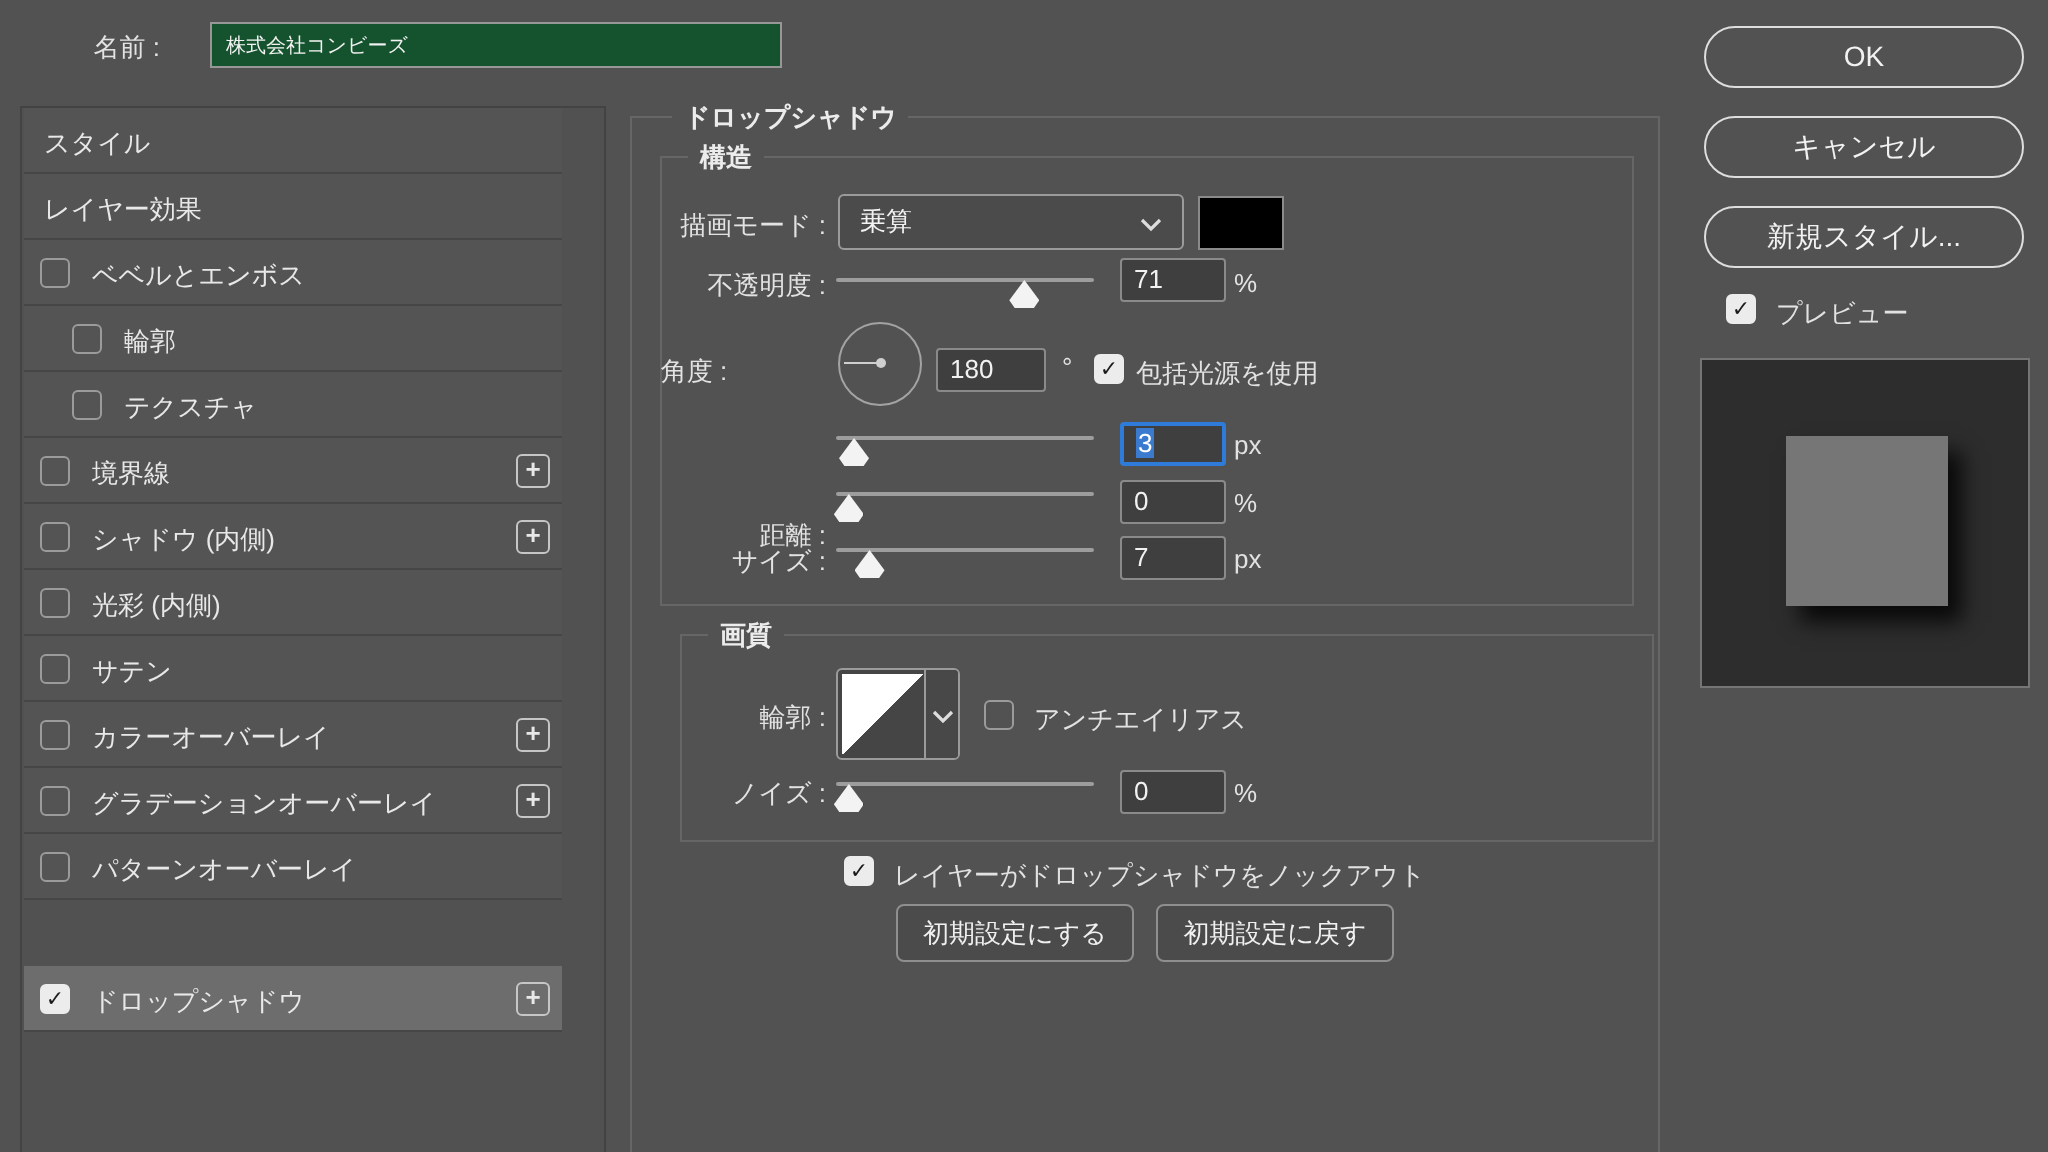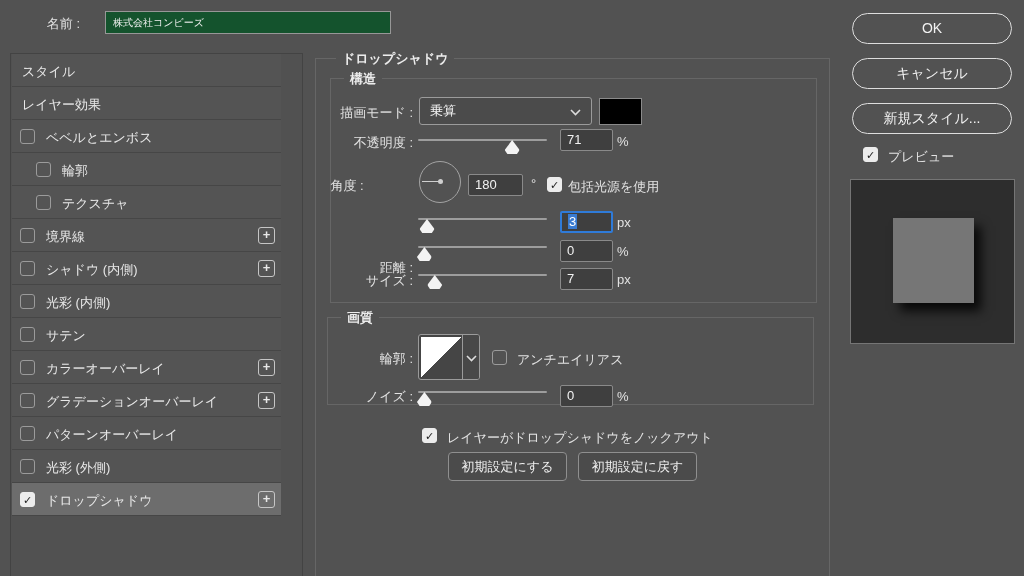--- a/index.html
+++ b/index.html
@@ -173,24 +173,20 @@
       </div>
     <div class="srow" style="top:330px">
         <span class="cb" style="left:8px"></span>
         <span class="slabel" style="left:34px">グラデーションオーバーレイ</span>
         <span class="plus">+</span>
       </div>
     <div class="srow" style="top:363px">
         <span class="cb" style="left:8px"></span>
         <span class="slabel" style="left:34px">パターンオーバーレイ</span>
       </div>
-    <div class="srow" style="top:396px">
-        <span class="cb" style="left:8px"></span>
-        <span class="slabel" style="left:34px">光彩 (外側)</span>
-      </div>
     <div class="srow sel" style="top:429px">
         <span class="cb on" style="left:8px">✓</span>
         <span class="slabel" style="left:34px">ドロップシャドウ</span>
         <span class="plus">+</span>
       </div>
   </div>
 
   <div class="fset" style="left:315px; top:58px; width:515px; height:530px;">
     <span class="legend" style="left:20px; font-size:13px;">ドロップシャドウ</span>
   </div>
@@ -242,21 +238,21 @@
   <div class="unit" style="top:244px;">%</div>
 
   <div class="rlabel" style="left:281px; top:272px;">サイズ :</div>
   <div class="slider" style="top:271px;">
     <div class="track"></div>
     <div class="thumb" style="left: 13%;"></div>
   </div>
   <div class="vbox" style="top:268px;"><span>7</span></div>
   <div class="unit" style="top:272px;">px</div>
 
-  <div class="fset" style="left:327px; top:317px; width:487px; height:88px;">
+  <div class="fset" style="left:340px; top:317px; width:487px; height:104px;">
     <span class="legend" style="left:13px;">画質</span>
   </div>
 
   <div class="rlabel" style="left:281px; top:350px;">輪郭 :</div>
   <div class="contour">
     <div class="thumbimg"></div>
     <div class="strip">
       <svg width="11" height="7" viewBox="0 0 11 7">
           <path d="M1 1l4.5 4.5L10 1" fill="none" stroke="#ddd" stroke-width="1.6"></path>
         </svg>

